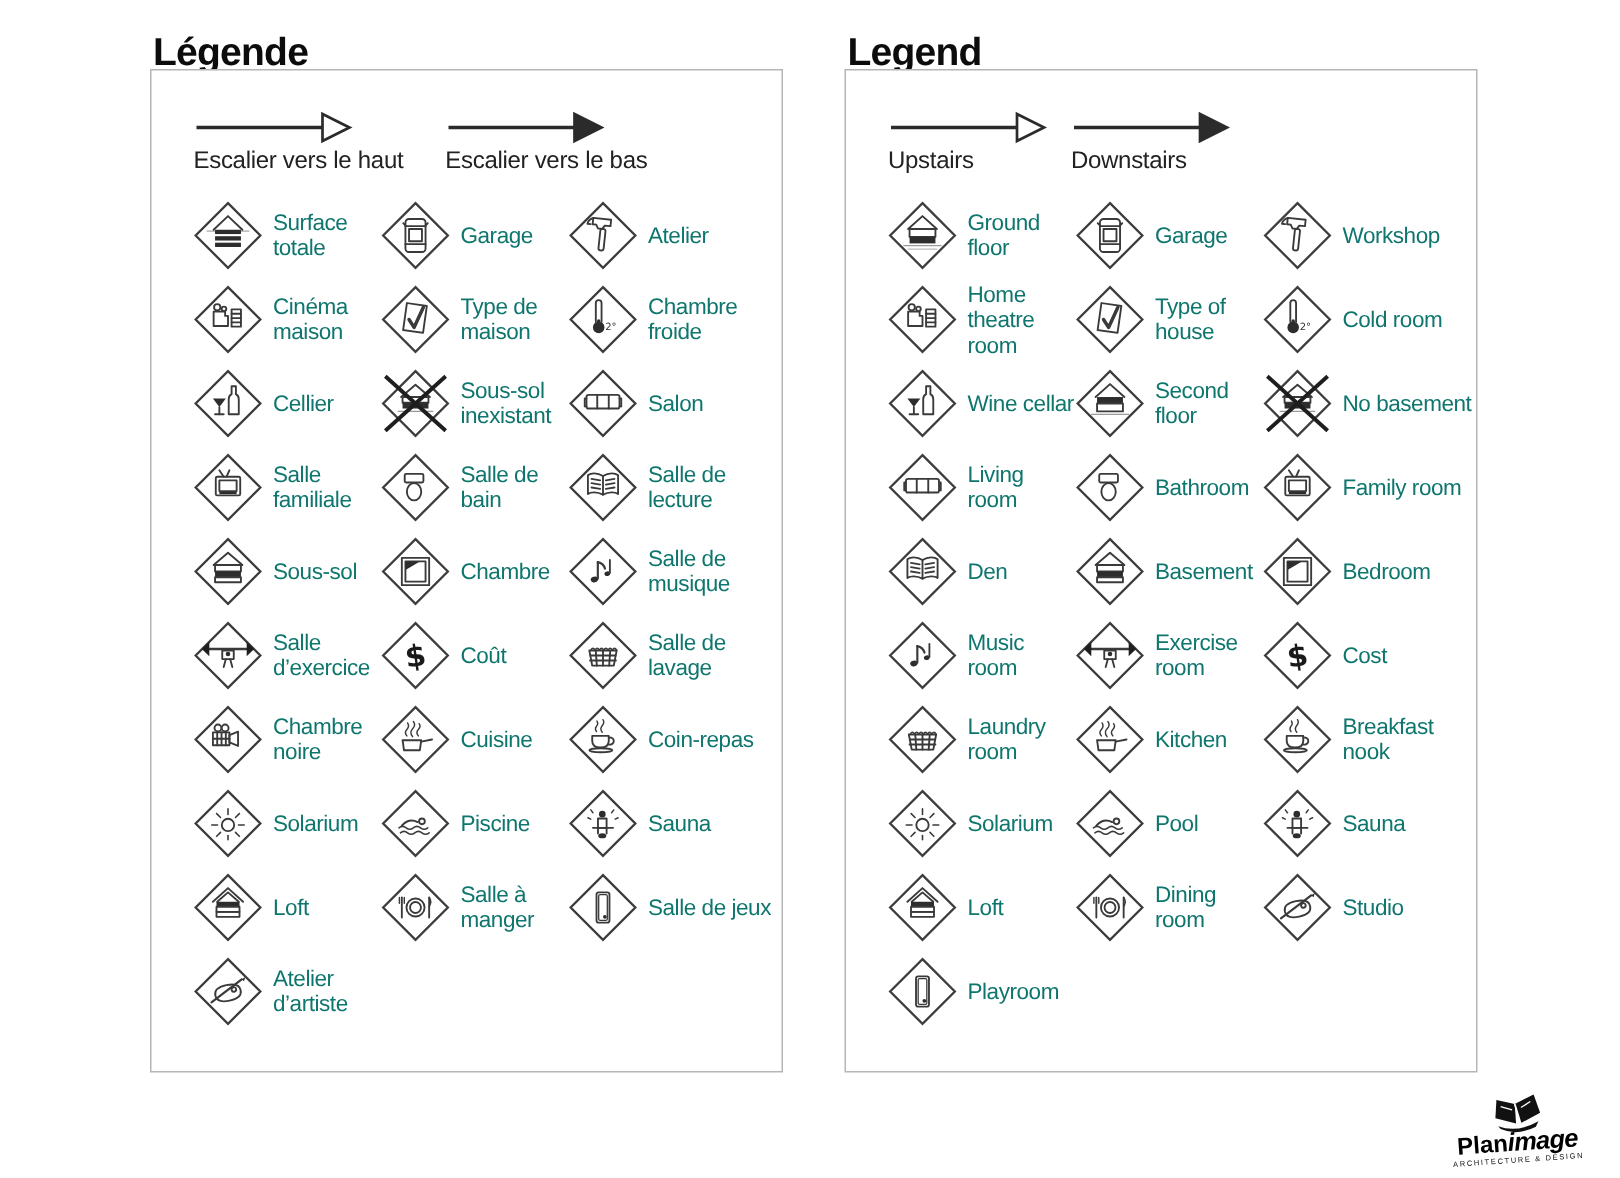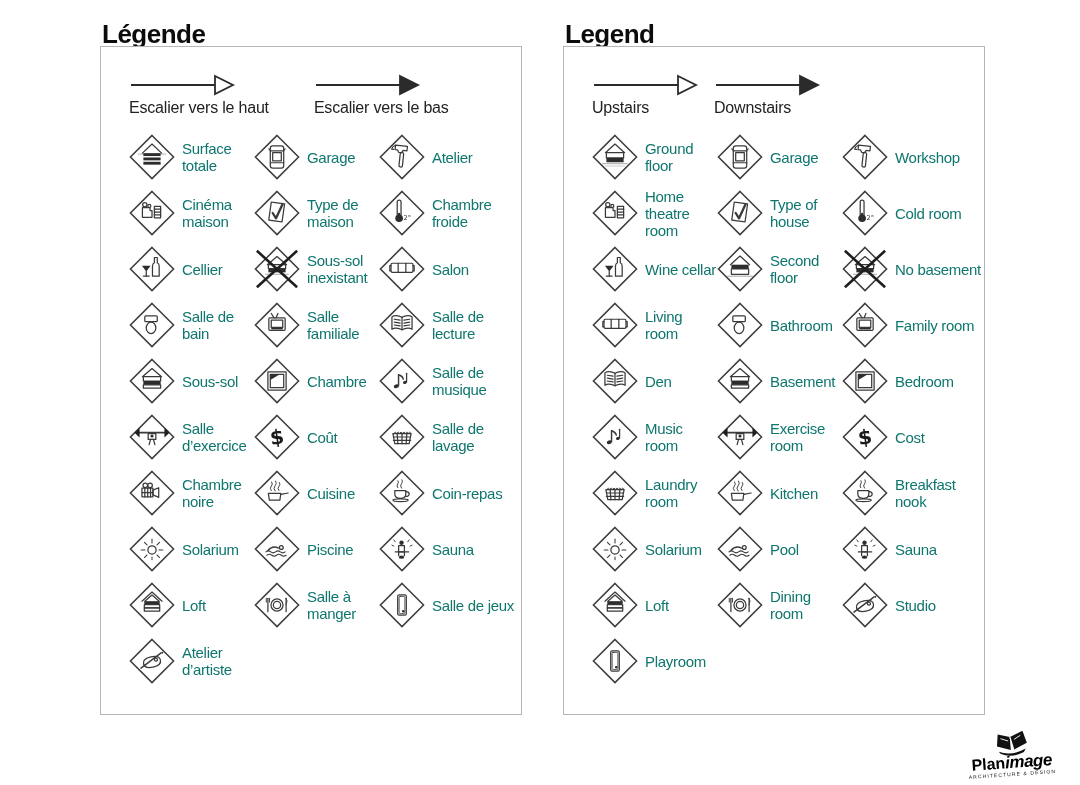--- a/index.html
+++ b/index.html
@@ -13,21 +13,21 @@
   .panel-title{
     position:absolute;top:2px;left:2px;font-size:26px;font-weight:700;
     letter-spacing:-0.5px;color:#0c0c0c;white-space:nowrap;
   }
   .panel-box{
     position:absolute;top:46px;left:0;width:422px;height:669px;
     border:1px solid #b5b5b5;background:#fff;box-sizing:border-box;
     padding:26px 0 0 28px;
   }
   .arrows{display:flex;align-items:flex-start;}
-  .fr .arrows{gap:45px;}
+  .fr .arrows{gap:28px;}
   .en .arrows{gap:14px;}
   .arrow-block{display:flex;flex-direction:column;}
   .arrow-label{font-size:16px;letter-spacing:-0.2px;margin-top:2px;white-space:nowrap;color:#222;}
   .grid{
     margin-top:12px;display:grid;
     grid-template-columns:125px 125px 1fr;grid-auto-rows:56px;
   }
   .cell{display:flex;align-items:center;gap:7px;min-width:0;}
   .diamond{flex:0 0 46px;width:46px;height:46px;display:block;}
   .cell-label{
@@ -194,39 +194,39 @@
     <path d="M12.5,20.5 h-1.2 v5.5 h1.2 M35.5,20.5 h1.2 v5.5 h-1.2"></path>
                 </g>
     </svg></span>
     <span class="cell-label">Salon</span>
   </div>
 
   <div class="cell">
     <span class="diamond"><svg viewBox="0 0 48 48" width="46" height="46">
     <polygon points="24,1.5 46.5,24 24,46.5 1.5,24" fill="#ffffff" stroke="#3d3d3d" stroke-width="1.6"></polygon>
     <g stroke="#3a3a3a" stroke-width="1.3" fill="none" stroke-linecap="round" stroke-linejoin="round">
-                  <rect x="16.5" y="14.5" width="13" height="6" rx="1"></rect>
-    <ellipse cx="23" cy="27" rx="5" ry="6"></ellipse>
-                </g>
-    </svg></span>
-    <span class="cell-label">Salle de bain</span>
-  </div>
-
-  <div class="cell">
-    <span class="diamond"><svg viewBox="0 0 48 48" width="46" height="46">
-    <polygon points="24,1.5 46.5,24 24,46.5 1.5,24" fill="#ffffff" stroke="#3d3d3d" stroke-width="1.6"></polygon>
-    <g stroke="#3a3a3a" stroke-width="1.3" fill="none" stroke-linecap="round" stroke-linejoin="round">
                   <rect x="15.5" y="16.5" width="17" height="13" rx="1"></rect>
     <rect x="18" y="19" width="12" height="7.5"></rect>
     <rect x="18" y="27" width="12" height="1.6" fill="#2d2d2d" stroke="none"></rect>
     <line x1="21" y1="16.5" x2="18" y2="12"></line>
                   <line x1="23" y1="16.5" x2="25" y2="12"></line>
                 </g>
     </svg></span>
     <span class="cell-label">Salle familiale</span>
+  </div>
+
+  <div class="cell">
+    <span class="diamond"><svg viewBox="0 0 48 48" width="46" height="46">
+    <polygon points="24,1.5 46.5,24 24,46.5 1.5,24" fill="#ffffff" stroke="#3d3d3d" stroke-width="1.6"></polygon>
+    <g stroke="#3a3a3a" stroke-width="1.3" fill="none" stroke-linecap="round" stroke-linejoin="round">
+                  <rect x="16.5" y="14.5" width="13" height="6" rx="1"></rect>
+    <ellipse cx="23" cy="27" rx="5" ry="6"></ellipse>
+                </g>
+    </svg></span>
+    <span class="cell-label">Salle de bain</span>
   </div>
 
   <div class="cell">
     <span class="diamond"><svg viewBox="0 0 48 48" width="46" height="46">
     <polygon points="24,1.5 46.5,24 24,46.5 1.5,24" fill="#ffffff" stroke="#3d3d3d" stroke-width="1.6"></polygon>
     <g stroke="#3a3a3a" stroke-width="1.3" fill="none" stroke-linecap="round" stroke-linejoin="round">
                   <path d="M24,16 C20,13.5 15.5,13.8 13.5,15.5 V28.5 C15.5,27 20,26.8 24,29 C28,26.8 32.5,27 34.5,28.5 V15.5 C32.5,13.8 28,13.5 24,16 z"></path>
     <line x1="24" y1="16" x2="24" y2="29"></line>
     <line x1="16" y1="18" x2="22" y2="19"></line>
                   <line x1="16" y1="21" x2="22" y2="22"></line>

